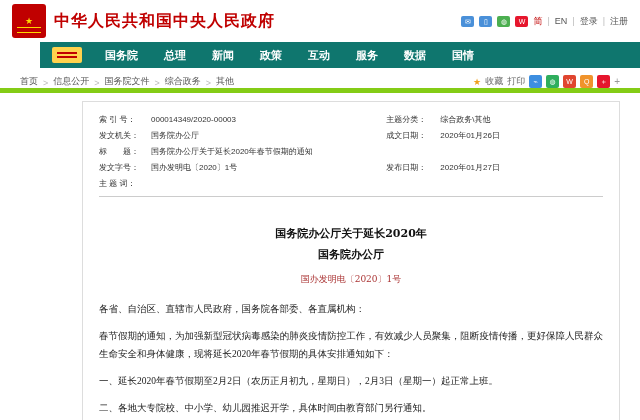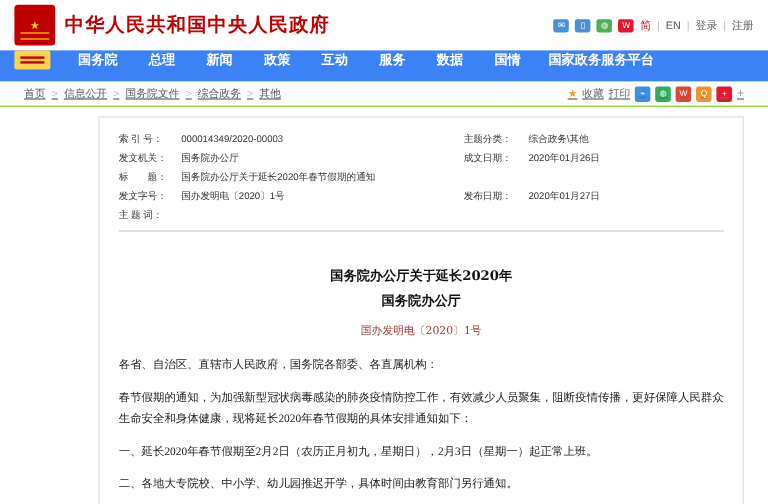--- a/index.html
+++ b/index.html
@@ -38,39 +38,39 @@
   .ic.mail{background:#4a90d9;}
   .ic.phone{background:#4a90d9;}
   .ic.wx{background:#4caf50;}
   .ic.wb{background:#e6162d;}
   .toplinks .txt{color:#c00000;}
   .toplinks .sep{color:#bbb;}
   .toplinks a{color:#555;text-decoration:none;}
 
   
   .nav{
-    height:26px;background:#3b82f6;display:flex;align-items:flex-start;
-    padding:0 12px;color:#fff;
+    height:26px;background:#0f766e;display:flex;align-items:center;
+    padding:0 12px;color:#fff;margin-left:40px;
   }
   .nav .logo-s{
     width:30px;height:16px;background:#ffd24d;border-radius:2px;margin-right:10px;
     display:flex;flex-direction:column;justify-content:center;align-items:center;gap:2px;
   }
   .nav .logo-s i{display:block;width:20px;height:2px;background:#c00000;}
   .nav ul{list-style:none;display:flex;margin:0;padding:0;align-items:center;}
   .nav li{
     padding:0 13px;font-size:11px;font-weight:bold;color:#fff;cursor:pointer;
     font-family:"DejaVu Sans","Liberation Sans",sans-serif;
   }
   .nav li.wide{padding:0 10px;}
 
   
   .crumbbar{
-    height:20px;display:flex;align-items:center;padding:0 20px;
-    border-bottom:1px solid #84cc16;background:#fff;font-size:9px;color:#666;text-decoration:underline;
+    height:20px;display:flex;align-items:flex-end;padding:0 20px;
+    border-bottom:5px solid #84cc16;background:#fff;font-size:9px;color:#666;
   }
   .crumbbar .c{color:#555;}
   .crumbbar .sp{margin:0 5px;color:#bbb;}
   .crumbbar .right{margin-left:auto;display:flex;align-items:center;gap:4px;}
   .crumbbar .star-ic{color:#f0a020;font-size:9px;}
   .crumbbar .sbtn{
     width:13px;height:13px;border-radius:2px;display:inline-flex;
     align-items:center;justify-content:center;color:#fff;font-size:7px;
   }
   .sbtn.b1{background:#3d8ee0;}
@@ -146,21 +146,20 @@
       </div>
     <ul>
       <li>国务院</li>
       <li>总理</li>
       <li>新闻</li>
       <li>政策</li>
       <li>互动</li>
       <li>服务</li>
       <li>数据</li>
       <li>国情</li>
-      <li class="wide">国家政务服务平台</li>
     </ul>
   </div>
 
   <div class="crumbbar">
     <span class="c">首页</span>
     <span class="sp">&gt;</span>
     <span class="c">信息公开</span>
     <span class="sp">&gt;</span>
     <span class="c">国务院文件</span>
     <span class="sp">&gt;</span>

